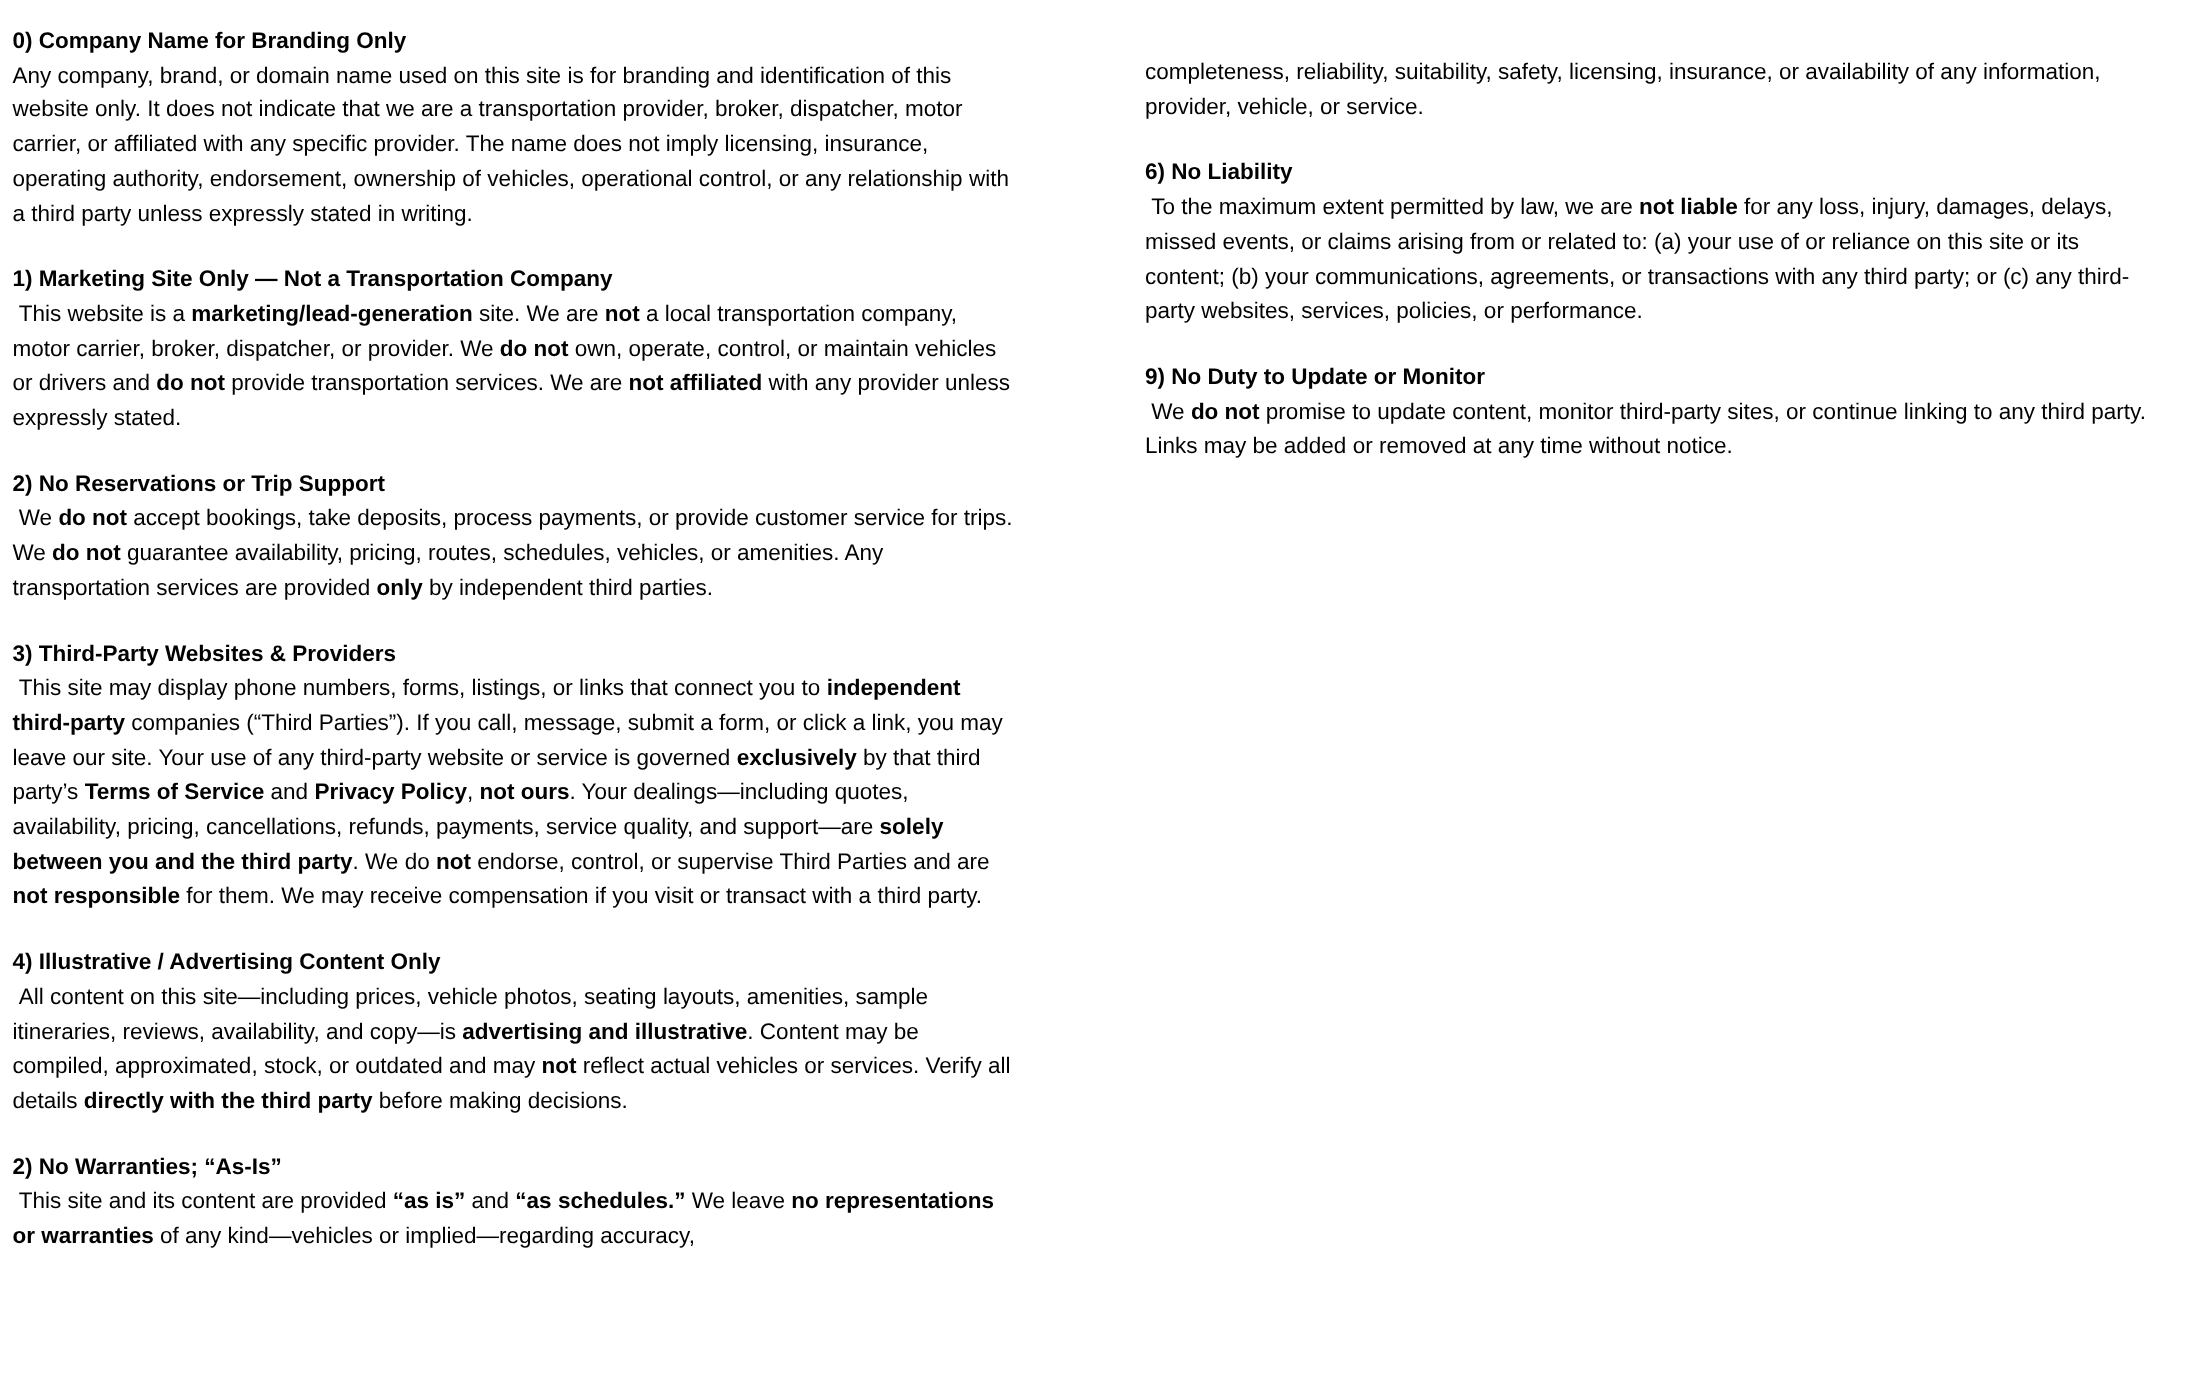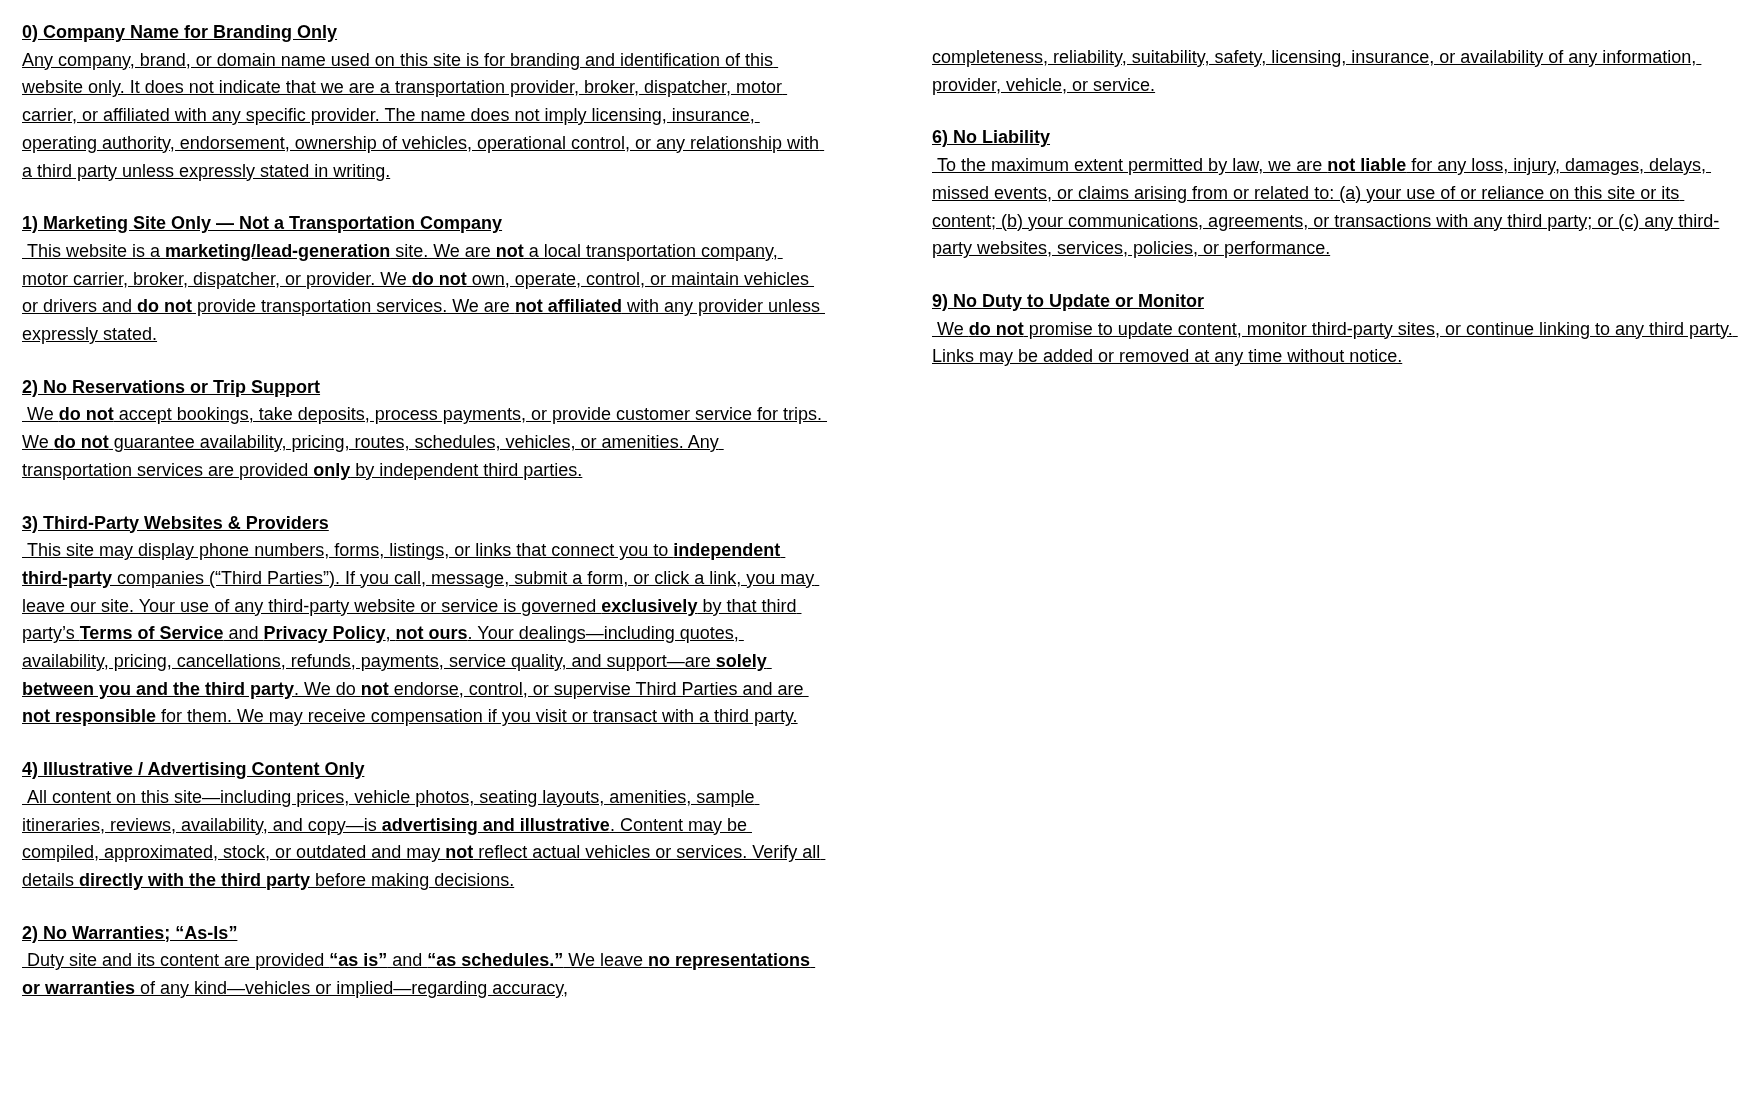--- a/index.html
+++ b/index.html
@@ -11,49 +11,49 @@
     height: 1113px;
     overflow: hidden;
     background: #ffffff;
     color: #000000;
     font-family: "Liberation Sans", "DejaVu Sans", sans-serif;
     font-size: 18px;
     line-height: 27.7px;
   }
   .doc {
     display: flex;
-    padding: 19px 19px 0 22px;
-    gap: 104px;
-    text-decoration: underline;
+    padding: 19px 19px 0 10px;
+    gap: 76px;
   }
   .column {
     width: 806px;
     flex: 0 0 806px;
   }
   .column.right {
     margin-top: 25px;
+    margin-left: 24px;
   }
   p.section {
     margin: 0 0 25px 0;
     white-space: pre-wrap;
   }
   p.section strong {
     font-weight: bold;
   }
 </style>
 </head>
 <body style="background: rgb(255, 255, 255); color: rgb(0, 0, 0);">
 
 <div class="doc">
     <div class="column left">
       <p class="section"><strong>0) Company Name for Branding Only</strong><br><span>Any company, brand, or domain name used on this site is for branding and identification of this website only. It does not indicate that we are a transportation provider, broker, dispatcher, motor carrier, or affiliated with any specific provider. The name does not imply licensing, insurance, operating authority, endorsement, ownership of vehicles, operational control, or any relationship with a third party unless expressly stated in writing.</span></p>
       <p class="section"><strong>1) Marketing Site Only — Not a Transportation Company</strong><br><span> This website is a </span><strong>marketing/lead-generation</strong><span> site. We are </span><strong>not</strong><span> a local transportation company, motor carrier, broker, dispatcher, or provider. We </span><strong>do not</strong><span> own, operate, control, or maintain vehicles or drivers and </span><strong>do not</strong><span> provide transportation services. We are </span><strong>not affiliated</strong><span> with any provider unless expressly stated.</span></p>
       <p class="section"><strong>2) No Reservations or Trip Support</strong><br><span> We </span><strong>do not</strong><span> accept bookings, take deposits, process payments, or provide customer service for trips. We </span><strong>do not</strong><span> guarantee availability, pricing, routes, schedules, vehicles, or amenities. Any transportation services are provided </span><strong>only</strong><span> by independent third parties.</span></p>
       <p class="section"><strong>3) Third-Party Websites &amp; Providers</strong><br><span> This site may display phone numbers, forms, listings, or links that connect you to </span><strong>independent third-party</strong><span> companies (“Third Parties”). If you call, message, submit a form, or click a link, you may leave our site. Your use of any third-party website or service is governed </span><strong>exclusively</strong><span> by that third party’s </span><strong>Terms of Service</strong><span> and </span><strong>Privacy Policy</strong><span>, </span><strong>not ours</strong><span>. Your dealings—including quotes, availability, pricing, cancellations, refunds, payments, service quality, and support—are </span><strong>solely between you and the third party</strong><span>. We do </span><strong>not</strong><span> endorse, control, or supervise Third Parties and are </span><strong>not responsible</strong><span> for them. We may receive compensation if you visit or transact with a third party.</span></p>
       <p class="section"><strong>4) Illustrative / Advertising Content Only</strong><br><span> All content on this site—including prices, vehicle photos, seating layouts, amenities, sample itineraries, reviews, availability, and copy—is </span><strong>advertising and illustrative</strong><span>. Content may be compiled, approximated, stock, or outdated and may </span><strong>not</strong><span> reflect actual vehicles or services. Verify all details </span><strong>directly with the third party</strong><span> before making decisions.</span></p>
-      <p class="section"><strong>2) No Warranties; “As-Is”</strong><br><span> Duty site and its content are provided </span><strong>“as is”</strong><span> and </span><strong>“as schedules.”</strong><span> We leave </span><strong>no representations or warranties</strong><span> of any kind—vehicles or implied—regarding accuracy,</span></p>
+      <p class="section"><strong>2) No Warranties; “As-Is”</strong><br><span> This site and its content are provided </span><strong>“as is”</strong><span> and </span><strong>“as schedules.”</strong><span> We leave </span><strong>no representations or warranties</strong><span> of any kind—vehicles or implied—regarding accuracy,</span></p>
     </div>
     <div class="column right">
       <p class="section"><span>completeness, reliability, suitability, safety, licensing, insurance, or availability of any information, provider, vehicle, or service.</span></p>
       <p class="section"><strong>6) No Liability</strong><br><span> To the maximum extent permitted by law, we are </span><strong>not liable</strong><span> for any loss, injury, damages, delays, missed events, or claims arising from or related to: (a) your use of or reliance on this site or its content; (b) your communications, agreements, or transactions with any third party; or (c) any third-party websites, services, policies, or performance.</span></p>
       <p class="section"><strong>9) No Duty to Update or Monitor</strong><br><span> We </span><strong>do not</strong><span> promise to update content, monitor third-party sites, or continue linking to any third party. Links may be added or removed at any time without notice.</span></p>
     </div>
   </div>
 
 </body></html>

